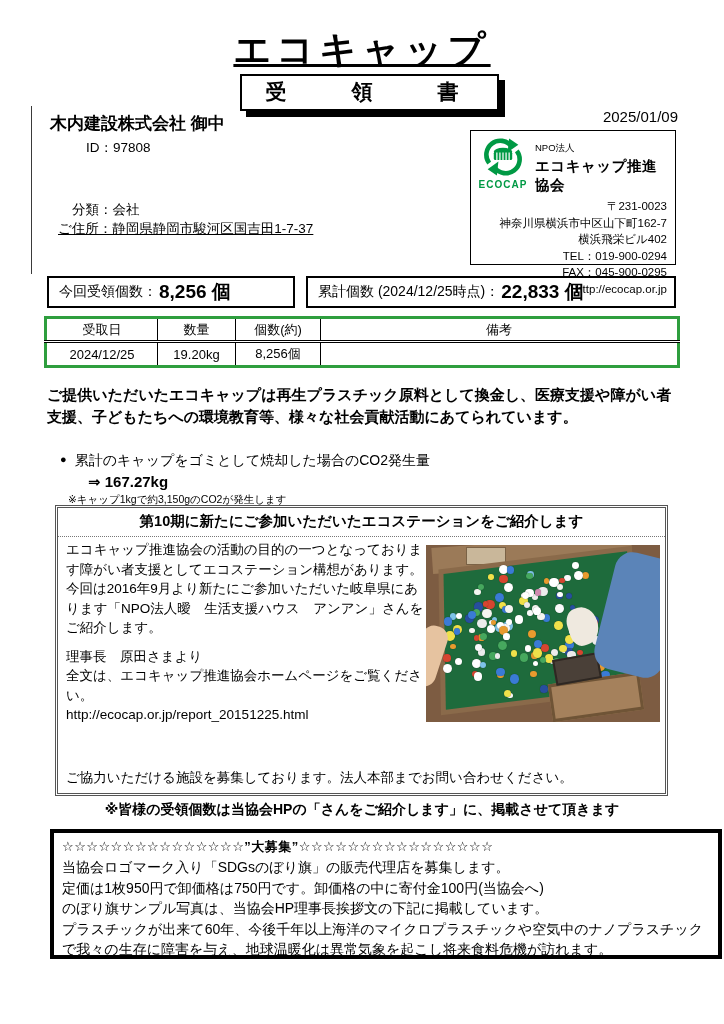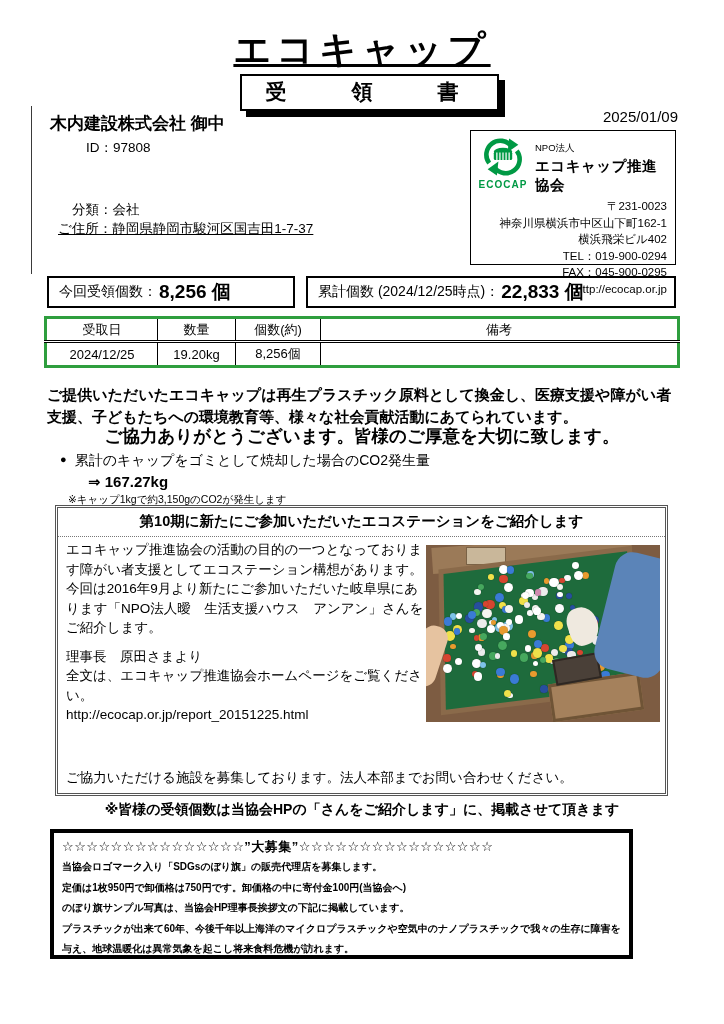--- a/index.html
+++ b/index.html
@@ -91,24 +91,24 @@
   .ph-tray1 { position:absolute; right:18px; bottom:6px; width:92px; height:38px;
     background:#a5815c; border:3px solid #6f5436; transform:rotate(-8deg); z-index:3; }
   .ph-tray2 { position:absolute; right:60px; bottom:40px; width:46px; height:26px;
     background:#4a4038; border:2px solid #2e2722; transform:rotate(-10deg); z-index:3; }
   .caps-layer { position:absolute; inset:0; z-index:2; }
   .cap { position:absolute; border-radius:50%; box-shadow:0 0 1px rgba(0,0,0,.45); }
 
   
   .hp-note { position:absolute; left:0; right:0; top:801px; text-align:center;
     font-size:14px; font-weight:bold; }
-  .recruit-box { position:absolute; left:50px; top:829px; width:583px; height:130px;
+  .recruit-box { position:absolute; left:50px; top:829px; width:672px; height:130px;
     border:4px solid #000; padding:4px 8px 0 8px; }
   .recruit-header { font-size:13px; font-weight:bold; line-height:20px; letter-spacing:0.5px; white-space:nowrap; }
-  .recruit-line { font-size:10px; font-weight:bold; line-height:20.5px; }
+  .recruit-line { font-size:14px; font-weight:normal; line-height:20.5px; }
 </style>
 </head>
 <body>
 
 <div class="page">
 
   <div class="title-wrap">
     <div class="title-main">エコキャップ</div>
     <div class="title-sub-box">
       <span>受　領　書</span>
@@ -148,21 +148,21 @@
         </svg>
         <div class="logo-text">ECOCAP</div>
       </div>
       <div>
         <div class="npo">NPO法人</div>
         <div class="org-name">エコキャップ推進協会</div>
       </div>
     </div>
     <div class="org-address">
       <div>〒231-0023</div>
-      <div>神奈川県横浜市中区山下町162-1</div>
+      <div>神奈川県横浜市中区山下町162-7</div>
       <div>横浜飛栄ビル402</div>
       <div>TEL：019-900-0294</div>
       <div>FAX：045-900-0295</div>
       <div>http://ecocap.or.jp</div>
     </div>
   </div>
 
   <div class="count-box count-current">
     <span class="count-label">今回受領個数：</span>
     <span class="count-value">8,256 個</span>
@@ -185,21 +185,20 @@
       <tr>
         <td>2024/12/25</td>
         <td>19.20kg</td>
         <td>8,256個</td>
         <td></td>
       </tr>
     </tbody>
   </table>
 
   <div class="message">ご提供いただいたエコキャップは再生プラスチック原料として換金し、医療支援や障がい者支援、子どもたちへの環境教育等、様々な社会貢献活動にあてられています。</div>
-  <div class="thanks">ご協力ありがとうございます。皆様のご厚意を大切に致します。</div>
 
   <div class="co2">
     <div class="co2-line">
       <span class="co2-bullet">●</span><span>累計のキャップをゴミとして焼却した場合のCO2発生量</span>
     </div>
     <div class="co2-value">⇒ 167.27kg</div>
     <div class="co2-note">※キャップ1kgで約3,150gのCO2が発生します</div>
   </div>
 
   <div class="station-box">

